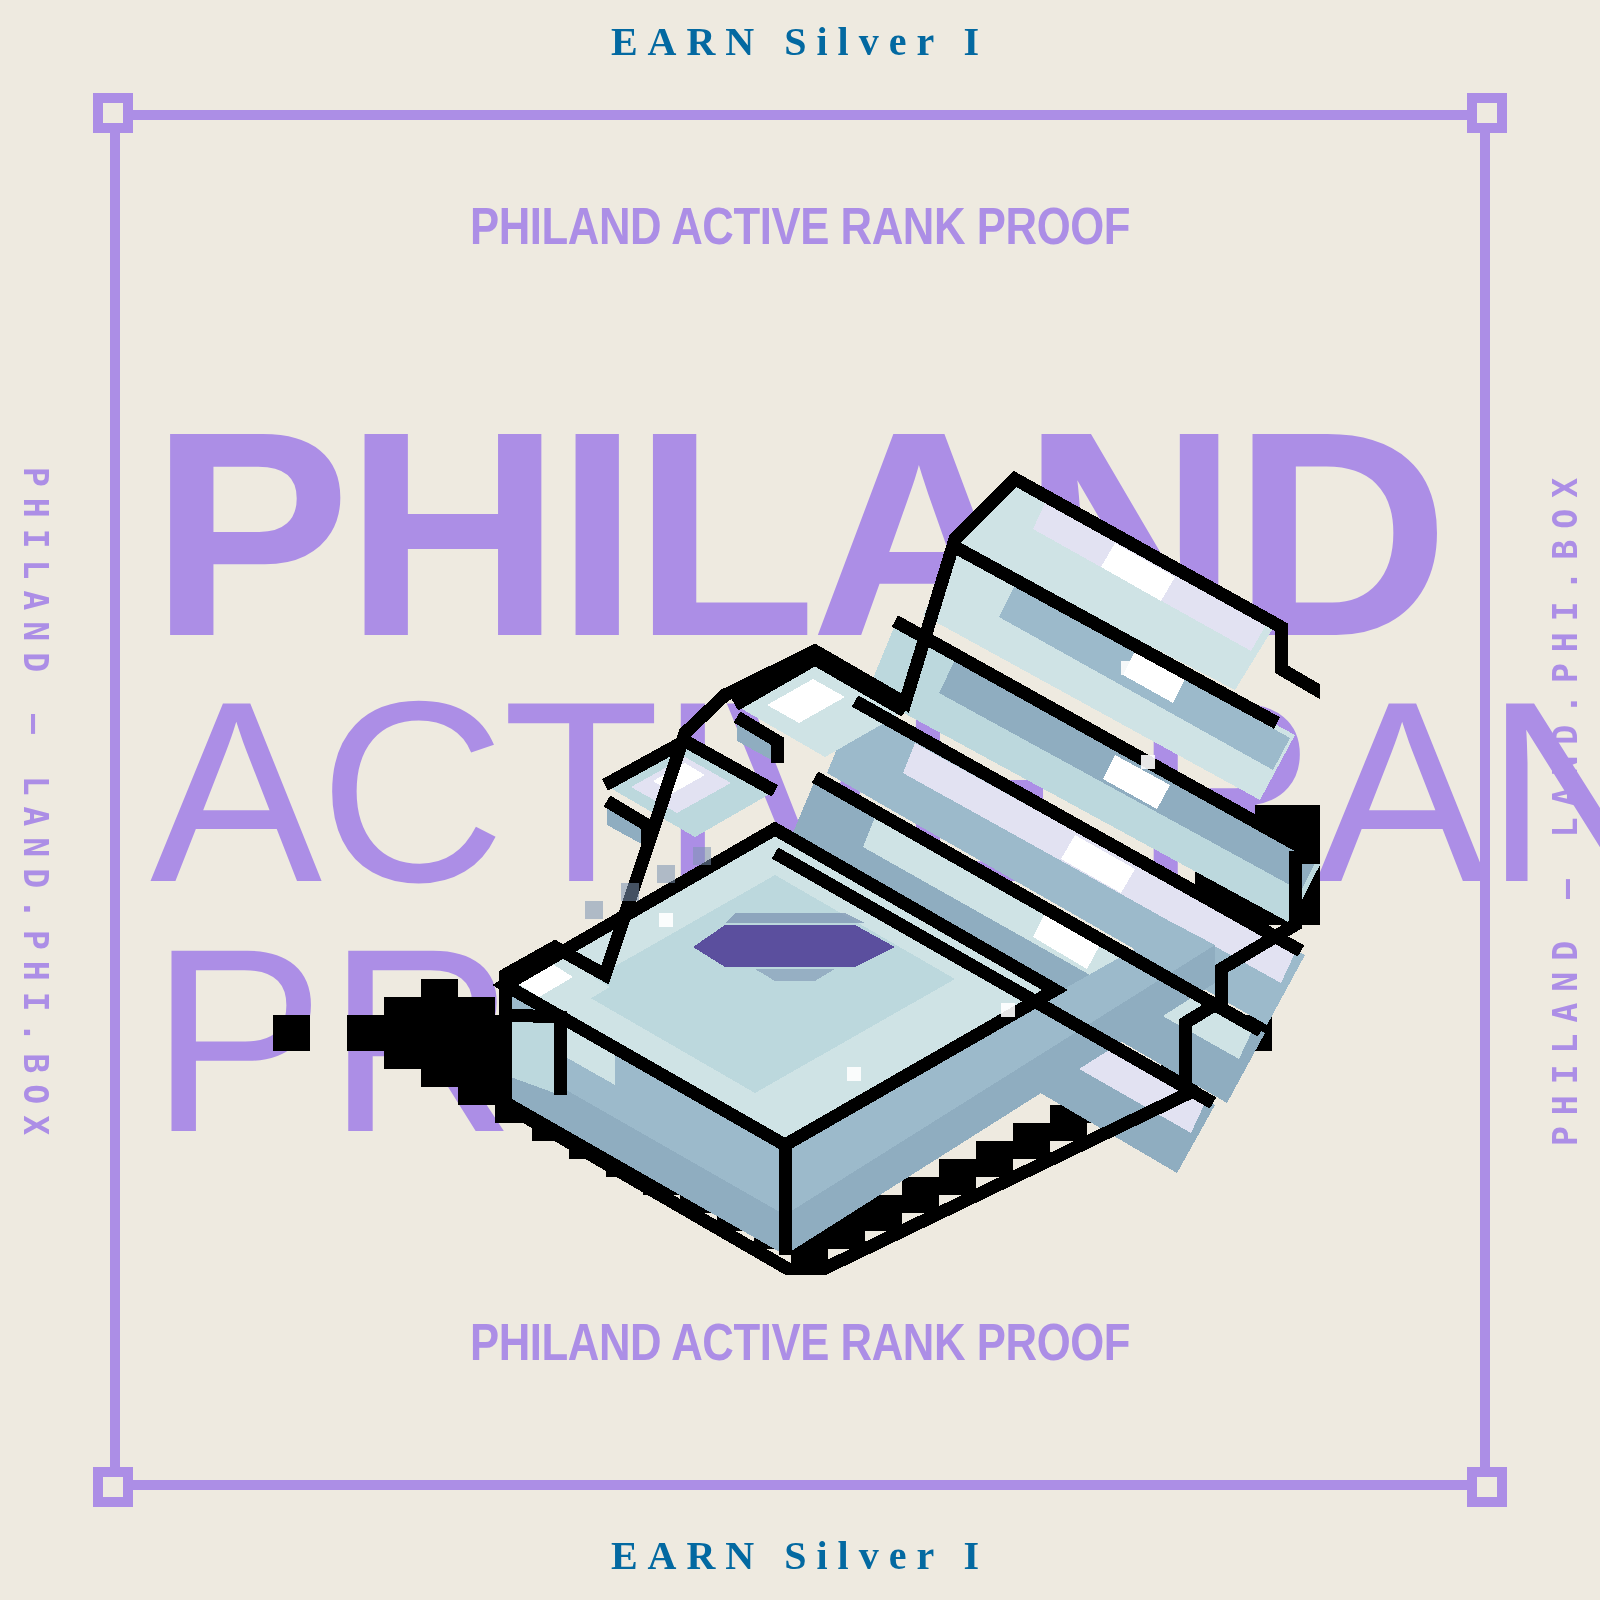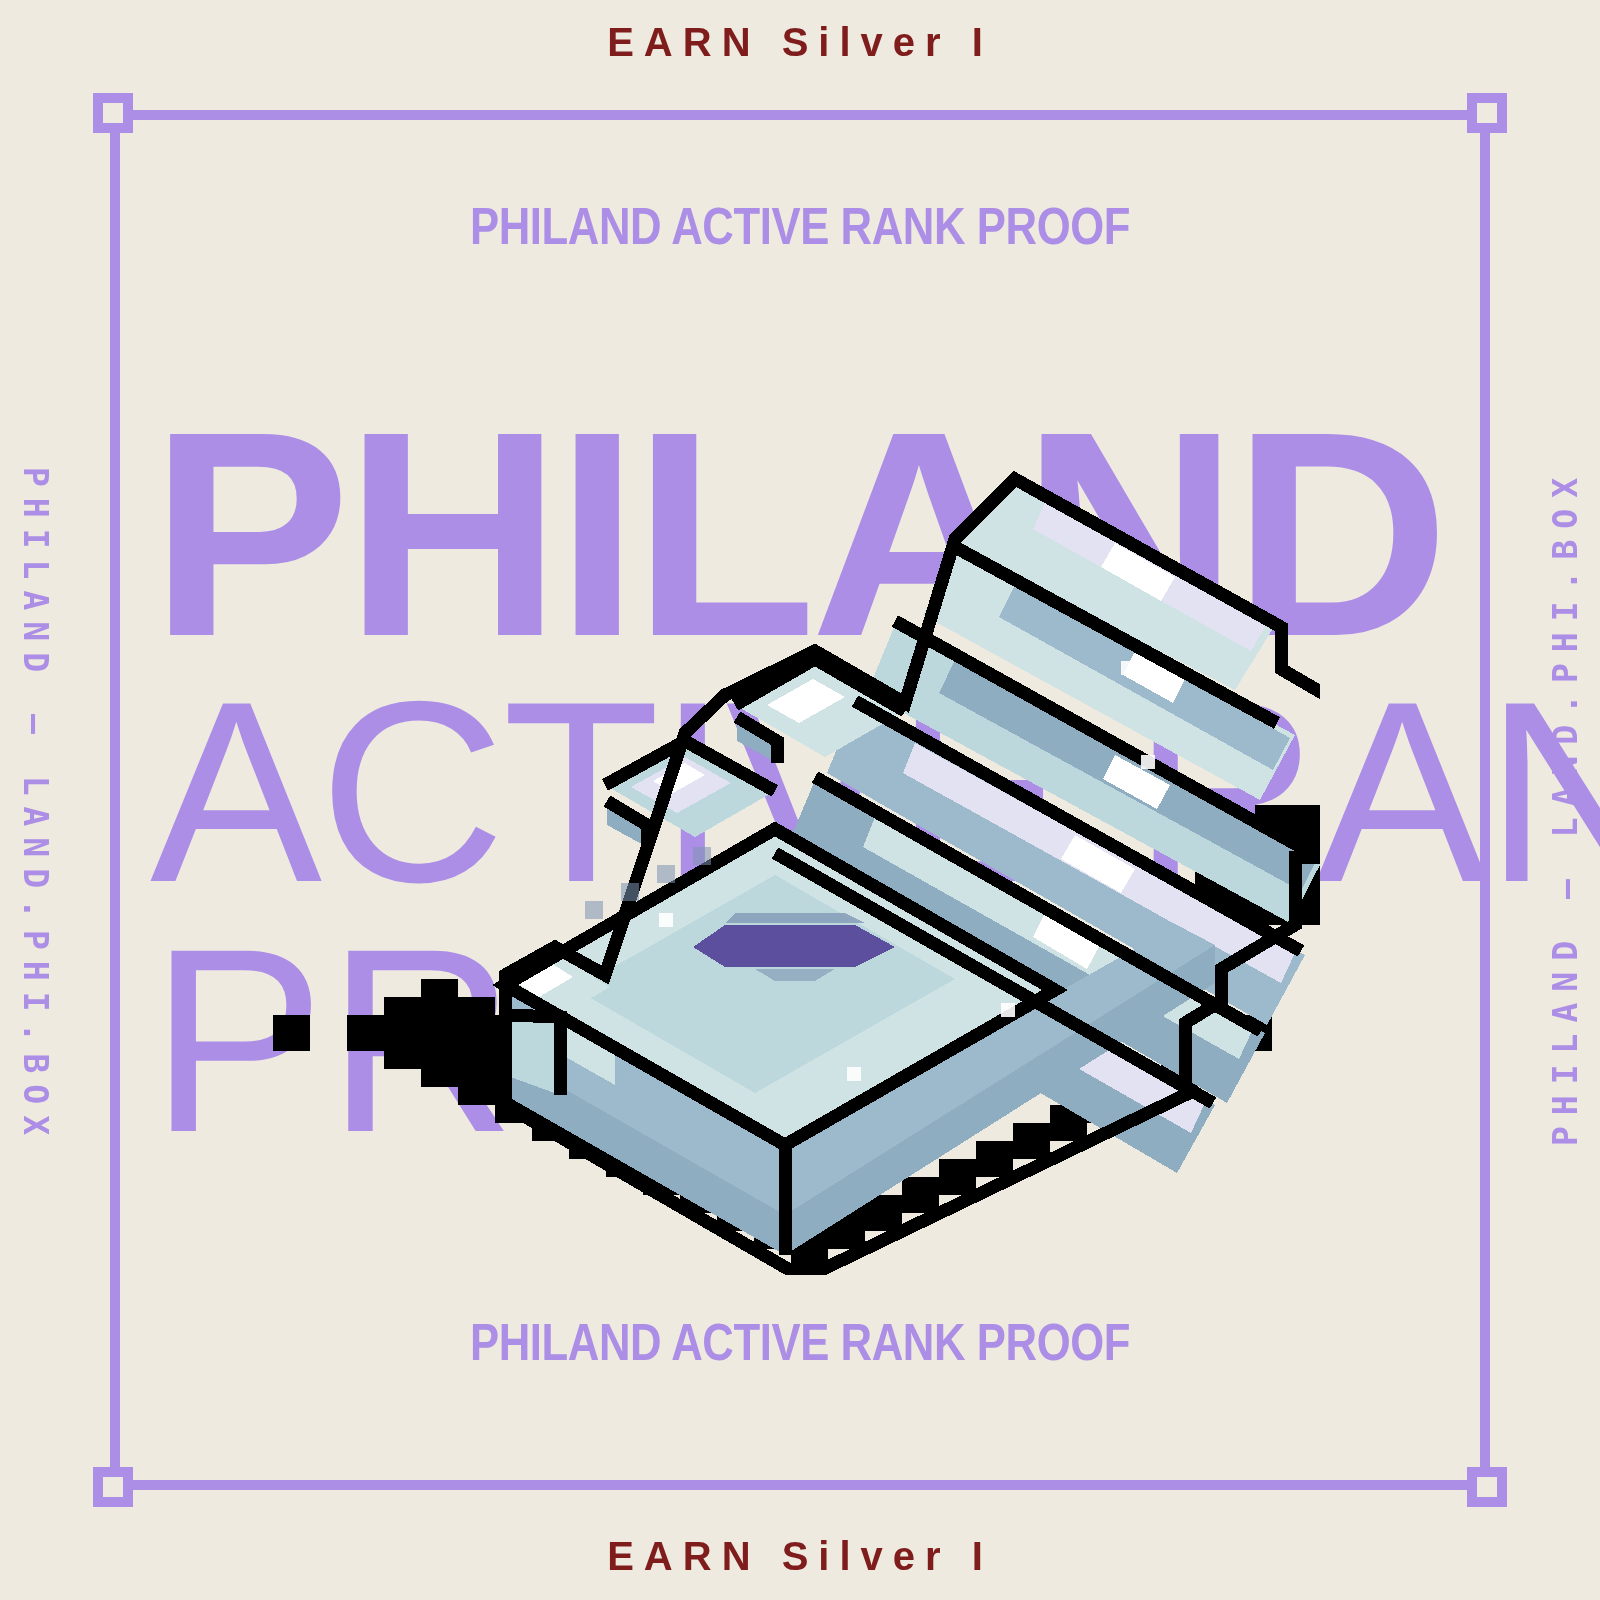--- a/index.html
+++ b/index.html
@@ -13,25 +13,25 @@
   #card{
     position:relative;
     width:1600px;height:1600px;
     background:#eeeae0;
     overflow:hidden;
   }
 
   
   .strap{
     position:absolute;
-    font-family:Liberation Sans, sans-serif;
+    font-family:Liberation Serif, serif;
     font-weight:700;
     font-size:40px;
     letter-spacing:10px;
-    color:#7f1d1d;
+    color:#0369a1;
     white-space:nowrap;
     line-height:1;
   }
   #strap-top{ left:0; right:0; top:22px; text-align:center; }
   #strap-bottom{ left:0; right:0; bottom:24px; text-align:center; }
 
   .side-strap{
     position:absolute;
     font-family:"DejaVu Sans Mono","Liberation Mono",monospace;
     font-weight:700;

